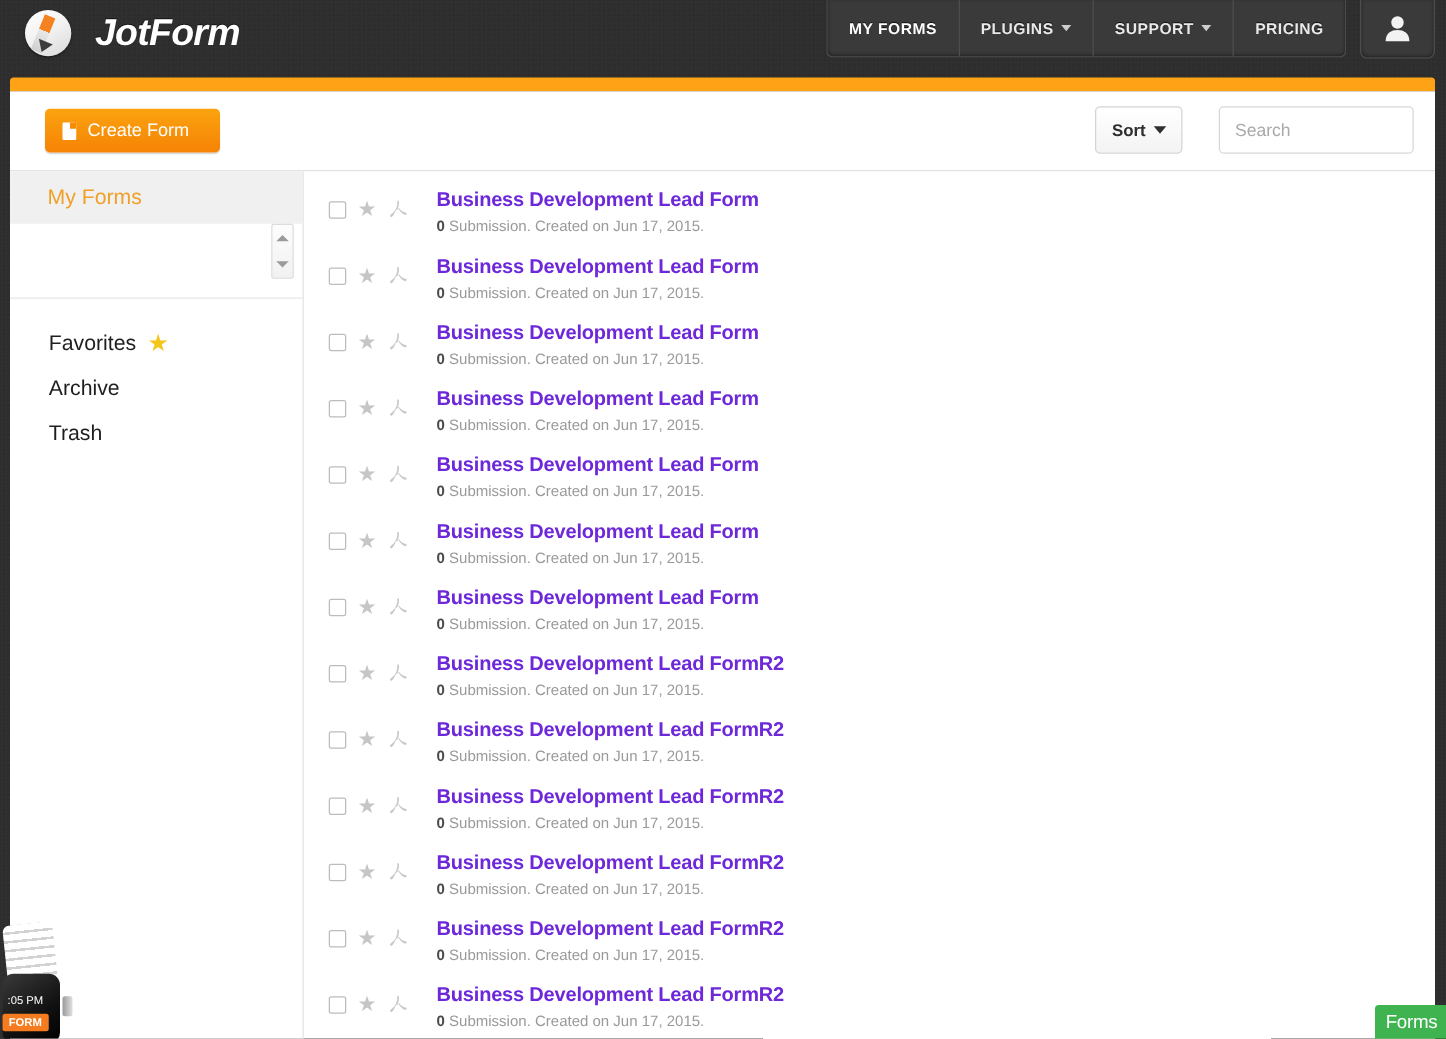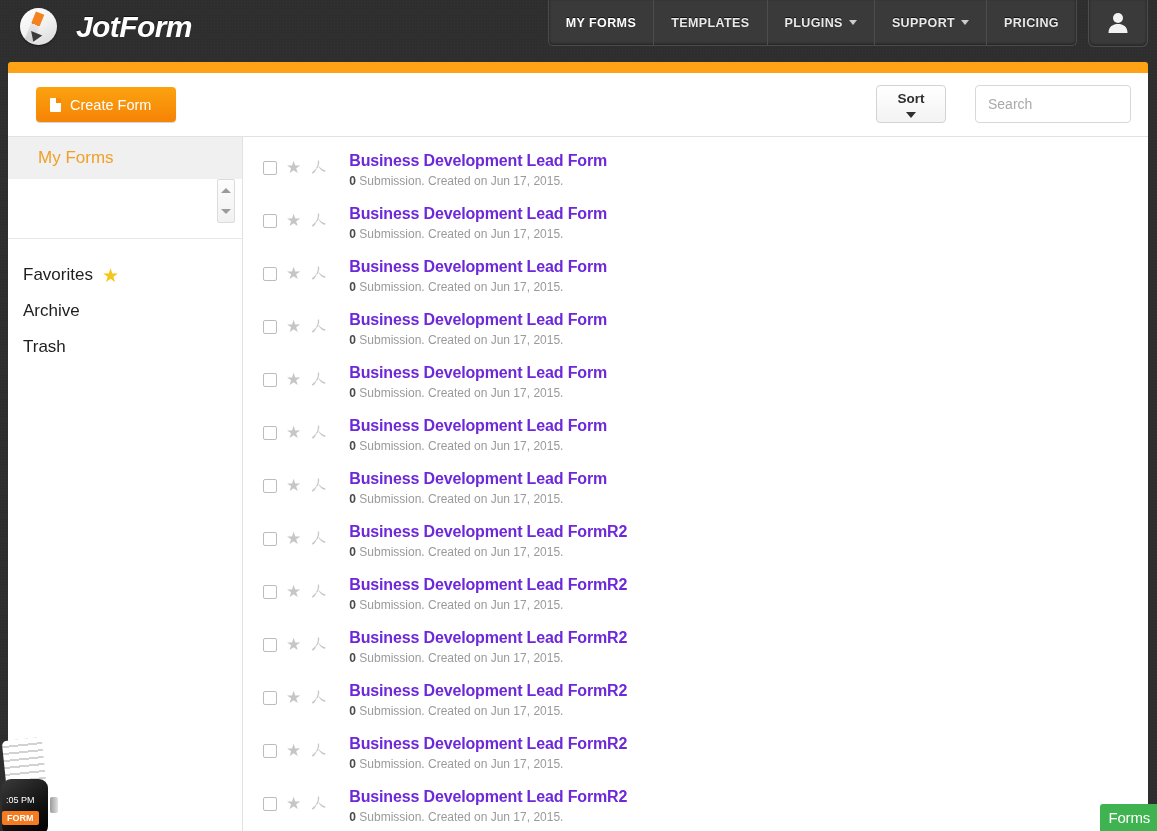--- a/index.html
+++ b/index.html
@@ -195,21 +195,20 @@
     border-radius: 4px;
     display: flex;
     align-items: center;
     justify-content: center;
     gap: 6px;
     font-size: 13.5px;
     font-weight: bold;
     color: #2f2f2f;
     cursor: pointer;
     font-family: "Liberation Sans", sans-serif;
-    flex-direction: column;
   }
   .sort-caret {
     width: 0; height: 0;
     border-left: 5px solid transparent;
     border-right: 5px solid transparent;
     border-top: 6px solid #2f2f2f;
   }
 
   .search-input {
     position: absolute;
@@ -284,21 +283,21 @@
     border-right: 5px solid transparent;
     border-top: 5px solid #9b9b9b;
   }
 
   .folder-list { padding-top: 18px; }
   .folder-item {
     height: 36px;
     display: flex;
     align-items: center;
     gap: 9px;
-    padding-left: 15px;
+    padding-left: 31px;
     font-size: 17px;
     color: #1e1e1e;
     cursor: pointer;
   }
   .star-gold { color: #f5c518; font-size: 19px; line-height: 1; }
 
   
   .form-list {
     position: absolute;
     left: 236px;
@@ -417,23 +416,20 @@
     <span class="logo-mark">
       <span class="pencil"></span>
       <span class="tip"></span>
     </span>
     <span class="logo-text">JotForm</span>
   </div>
 
   <div class="nav">
     <div class="nav-item active">
       <span>MY FORMS</span>
-    </div>
-    <div class="nav-item">
-      <span>TEMPLATES</span>
     </div>
     <div class="nav-item">
       <span>PLUGINS</span>
       <span class="caret-down"></span>
     </div>
     <div class="nav-item">
       <span>SUPPORT</span>
       <span class="caret-down"></span>
     </div>
     <div class="nav-item">

